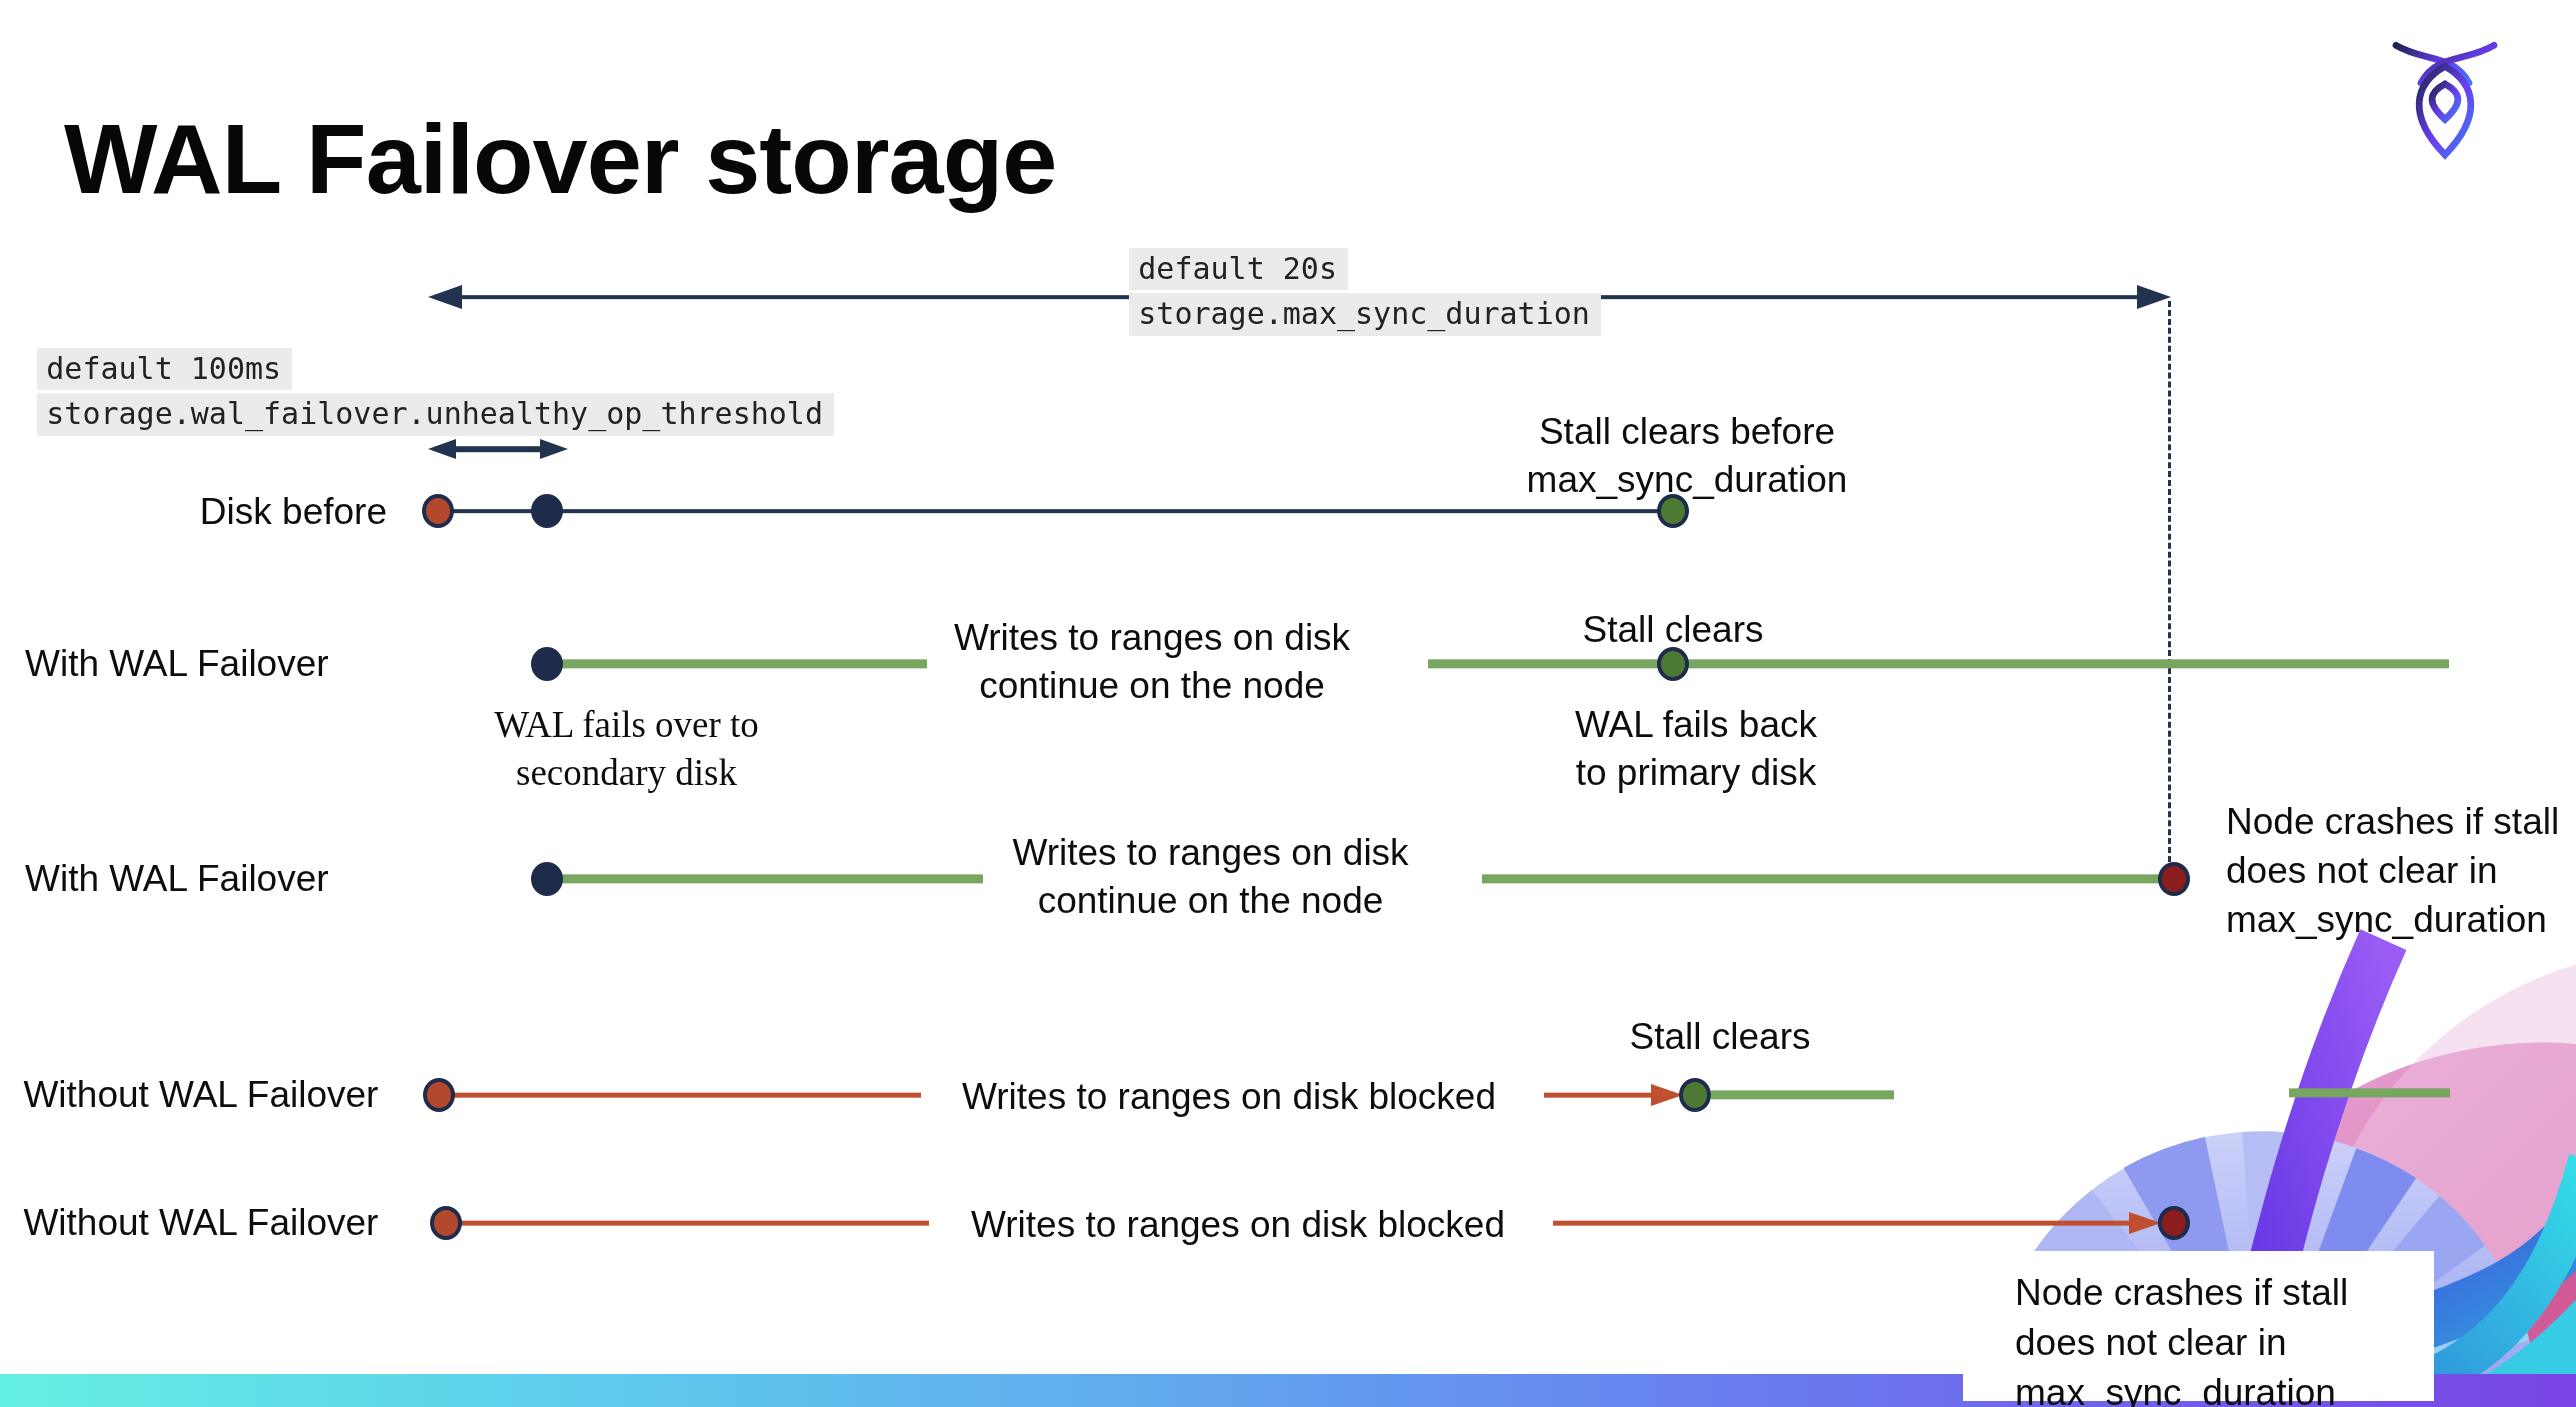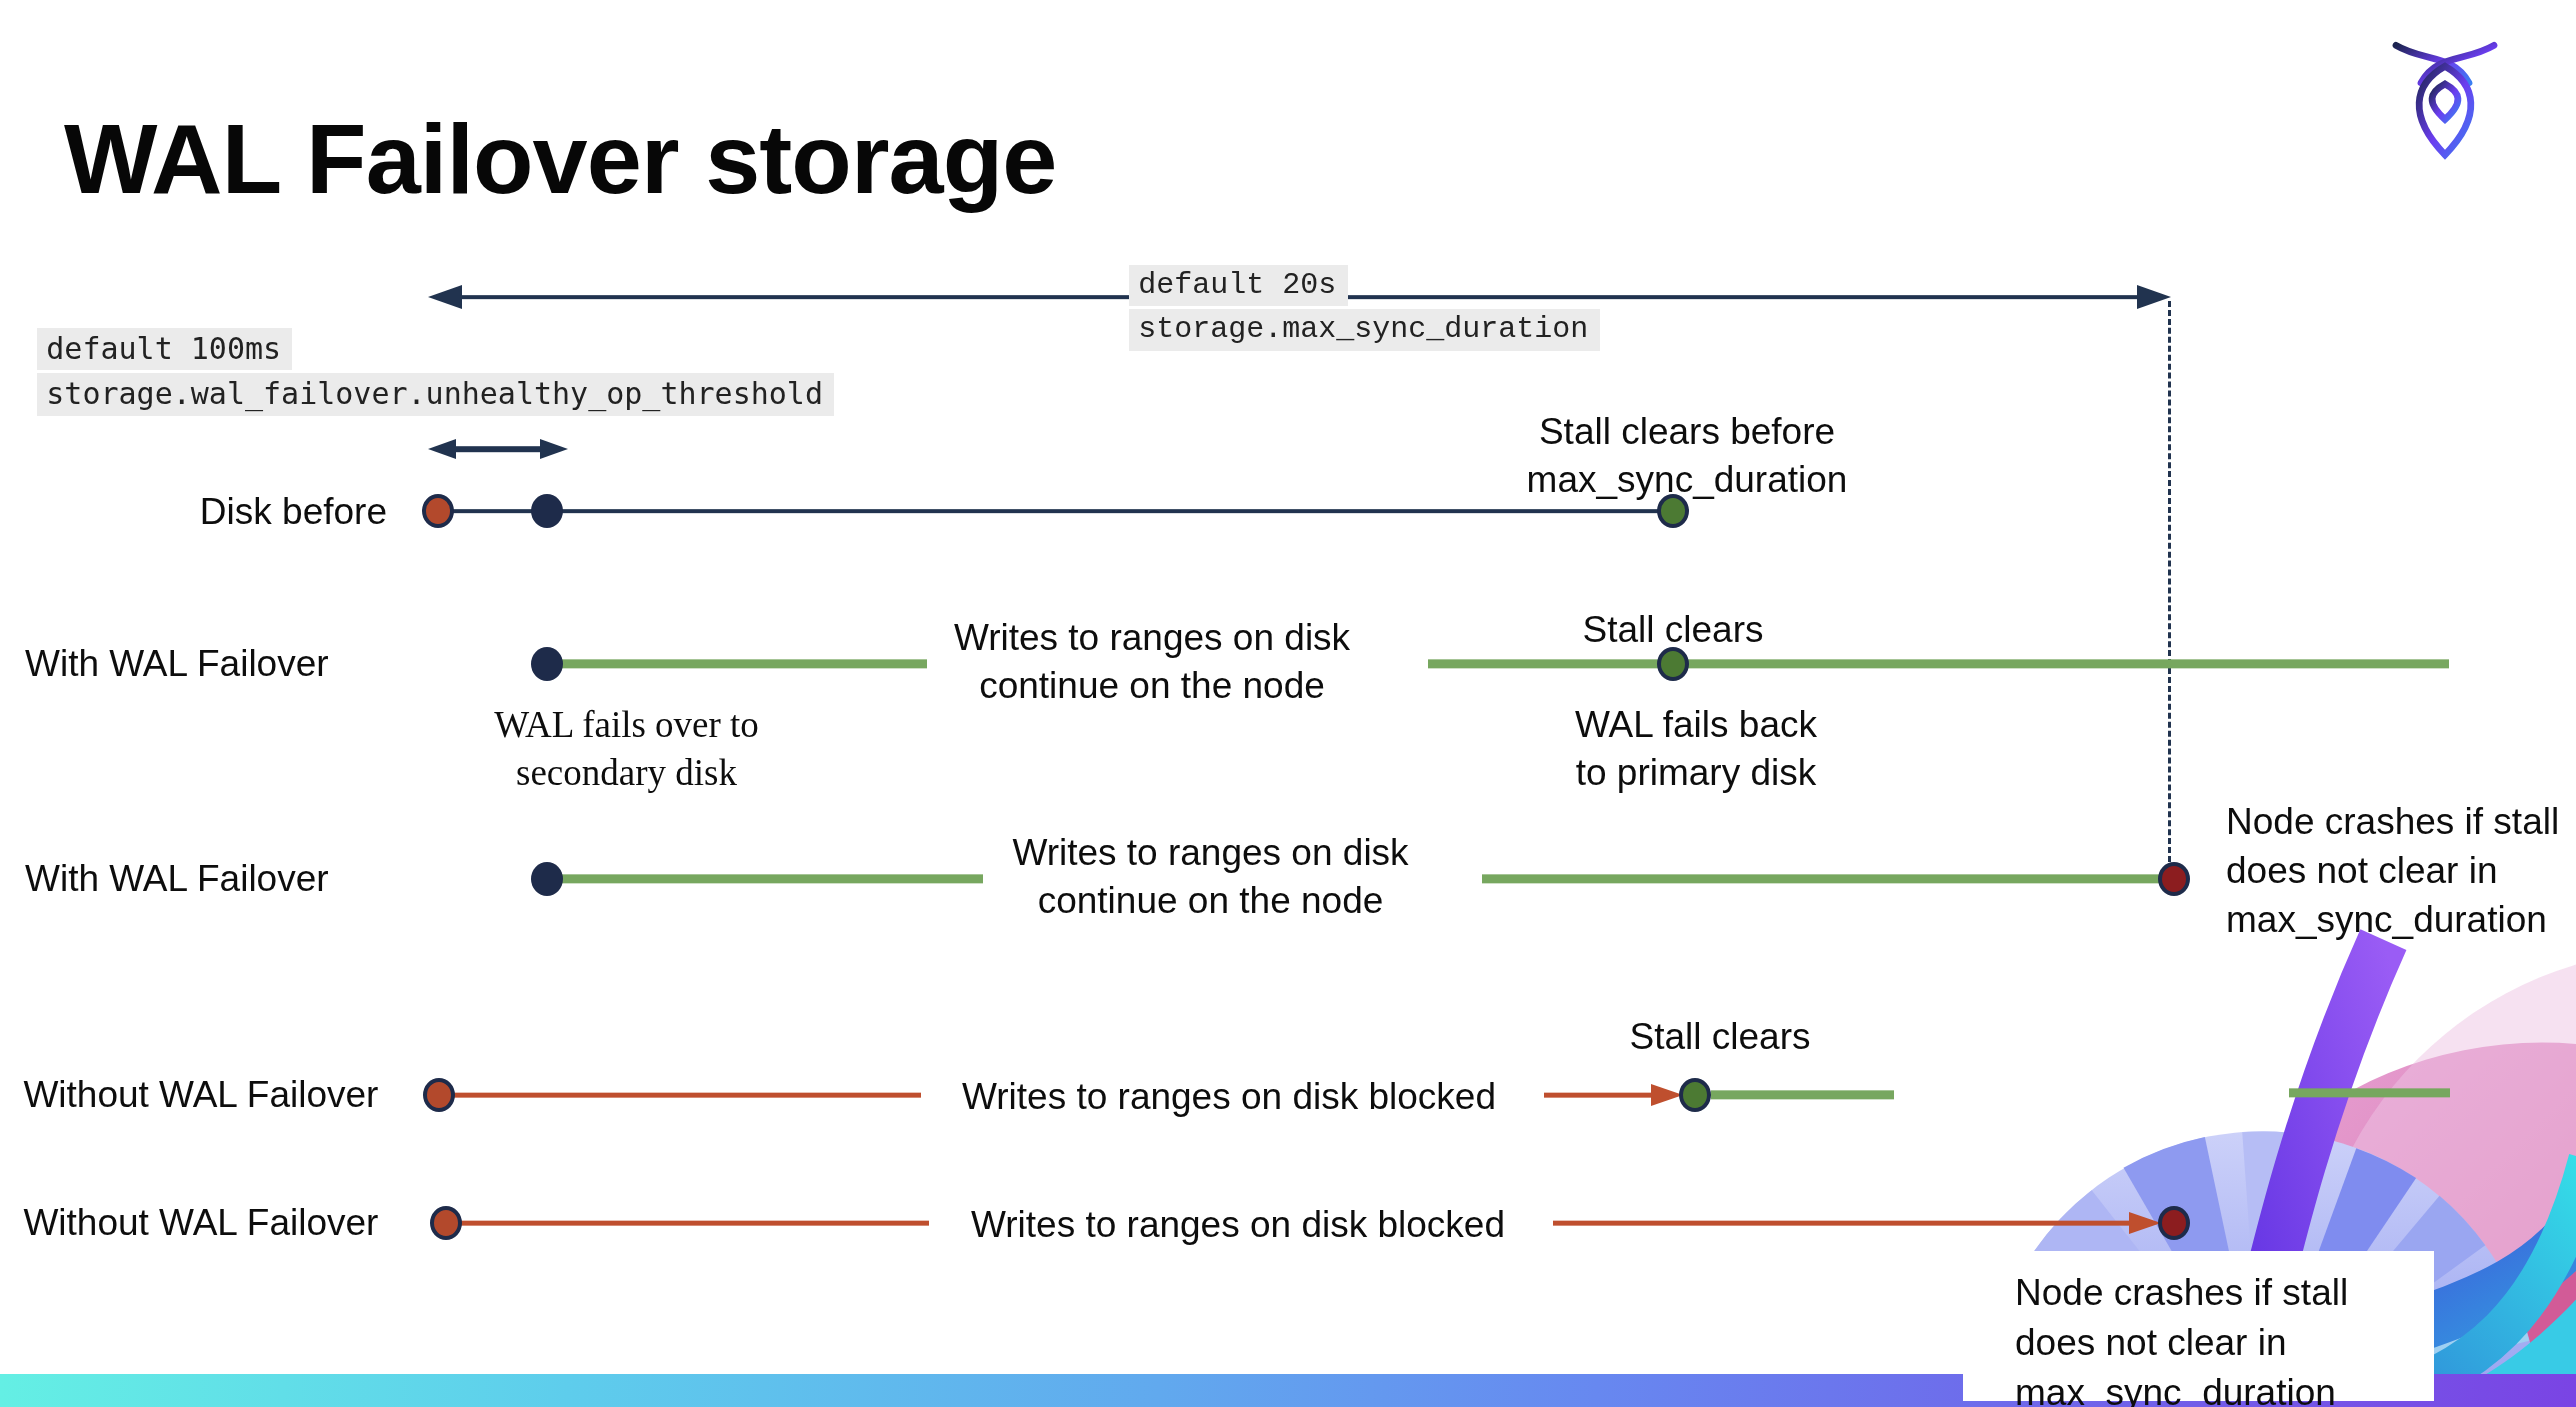--- a/index.html
+++ b/index.html
@@ -113,26 +113,26 @@
       <path d="M50,45 C65,53 68,63 50,79 C32,63 35,53 50,45 Z"></path>
       <path d="M50,79 L50,104"></path>
     </g>
   </svg>
 
   <div class="hline navy" style="left:454px;top:297px;width:1694px;"></div>
   <div class="ah l" style="left:428px;top:297px;"></div>
   <div class="ah r" style="left:2137px;top:297px;"></div>
   <div class="vdash" style="left:2168px;top:301px;height:561px;"></div>
 
-  <div class="code-label" style="left:1129px;top:265px;font-family:Liberation Mono, monospace;">
+  <div class="code-label" style="left:1129px;top:248px;">
     <span>default 20s</span>
     <span>storage.max_sync_duration</span>
   </div>
 
-  <div class="code-label" style="left:37px;top:328px;">
+  <div class="code-label" style="left:37px;top:348px;">
     <span>default 100ms</span>
     <span>storage.wal_failover.unhealthy_op_threshold</span>
   </div>
 
   <div class="hline navy" style="left:449px;top:449px;width:99px;height:5.6px;"></div>
   <div class="ah sm l" style="left:428px;top:449px;"></div>
   <div class="ah sm r" style="left:540px;top:449px;"></div>
 
   <div class="lbl" style="left:140px;top:489px;width:247px;text-align:right;">Disk before</div>
   <div class="hline navy" style="left:438px;top:511px;width:1233px;"></div>

